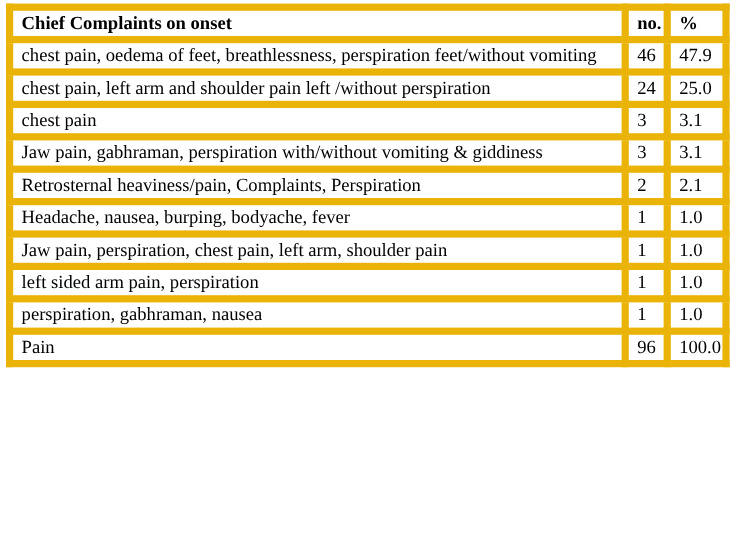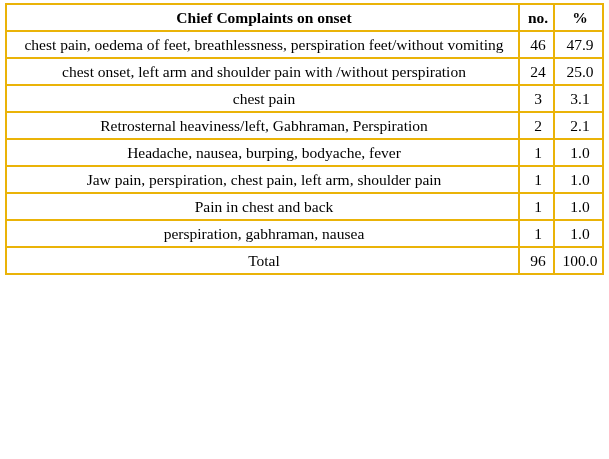--- a/index.html
+++ b/index.html
@@ -16,26 +16,26 @@
     border-collapse: collapse;
     table-layout: fixed;
     margin: 3px 0 0 5px;
     width: 597px;
     border: 2px solid #000000;
   }
   col.c-complaint { width: 513px; }
   col.c-no        { width: 35px; }
   col.c-pct       { width: 49px; }
   th, td {
-    border: 2px solid #eab308;
+    border: 6px solid #eab308;
     height: 27px;
     padding: 0 4px 0 7px;
     font-size: 15.5px;
     line-height: 1.1;
-    text-align: center;
+    text-align: left;
     vertical-align: middle;
     white-space: nowrap;
     overflow: hidden;
   }
   th {
     font-weight: bold;
   }
 </style>
 </head>
 <body>
@@ -53,53 +53,58 @@
       <th>%</th>
     </tr>
   </thead>
   <tbody id="table-body">
       <tr>
         <td>chest pain, oedema of feet, breathlessness, perspiration feet/without vomiting</td>
         <td>46</td>
         <td>47.9</td>
       </tr>
       <tr>
-        <td>chest onset, left arm and shoulder pain with /without perspiration</td>
+        <td>chest pain, left arm and shoulder pain left /without perspiration</td>
         <td>24</td>
         <td>25.0</td>
       </tr>
       <tr>
         <td>chest pain</td>
         <td>3</td>
         <td>3.1</td>
       </tr>
       <tr>
-        <td>Retrosternal heaviness/left, Gabhraman, Perspiration</td>
+        <td>Jaw pain, gabhraman, perspiration with/without vomiting &amp; giddiness</td>
+        <td>3</td>
+        <td>3.1</td>
+      </tr>
+      <tr>
+        <td>Retrosternal heaviness/pain, Complaints, Perspiration</td>
         <td>2</td>
         <td>2.1</td>
       </tr>
       <tr>
         <td>Headache, nausea, burping, bodyache, fever</td>
         <td>1</td>
         <td>1.0</td>
       </tr>
       <tr>
         <td>Jaw pain, perspiration, chest pain, left arm, shoulder pain</td>
         <td>1</td>
         <td>1.0</td>
       </tr>
       <tr>
-        <td>Pain in chest and back</td>
+        <td>left sided arm pain, perspiration</td>
         <td>1</td>
         <td>1.0</td>
       </tr>
       <tr>
         <td>perspiration, gabhraman, nausea</td>
         <td>1</td>
         <td>1.0</td>
       </tr>
       <tr>
-        <td>Total</td>
+        <td>Pain</td>
         <td>96</td>
         <td>100.0</td>
       </tr>
     </tbody>
 </table>
 
 </body></html>

